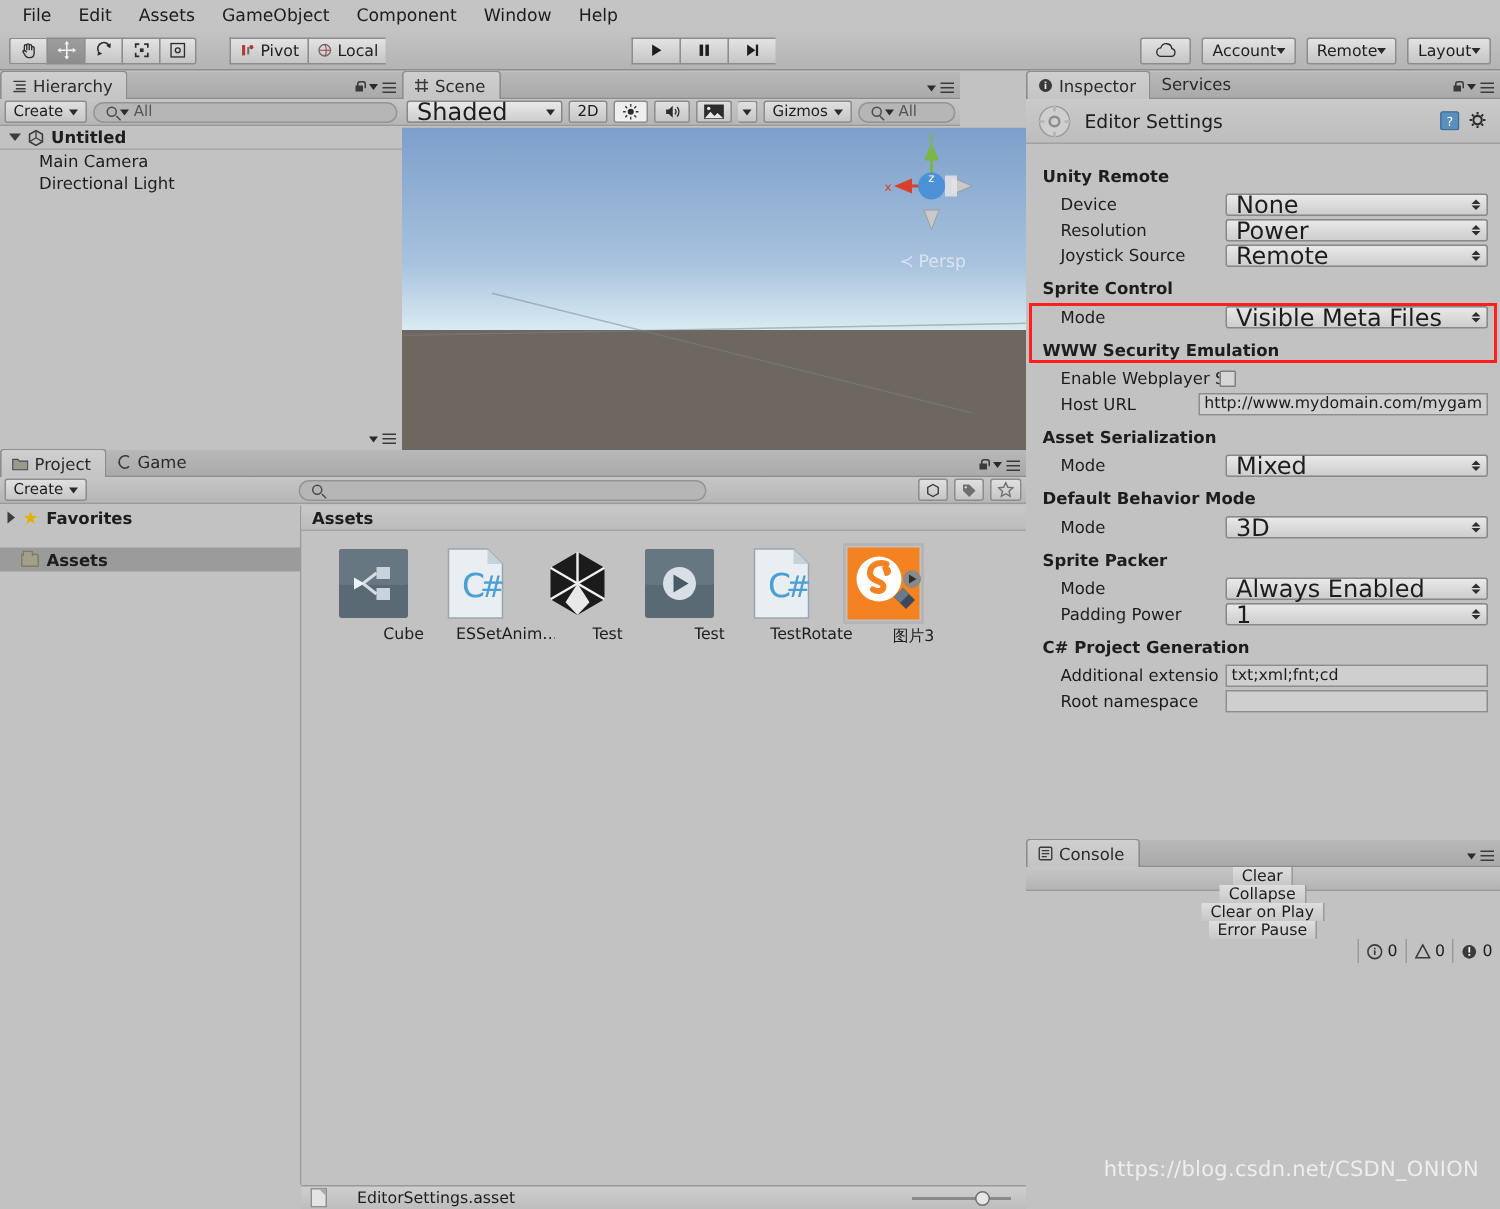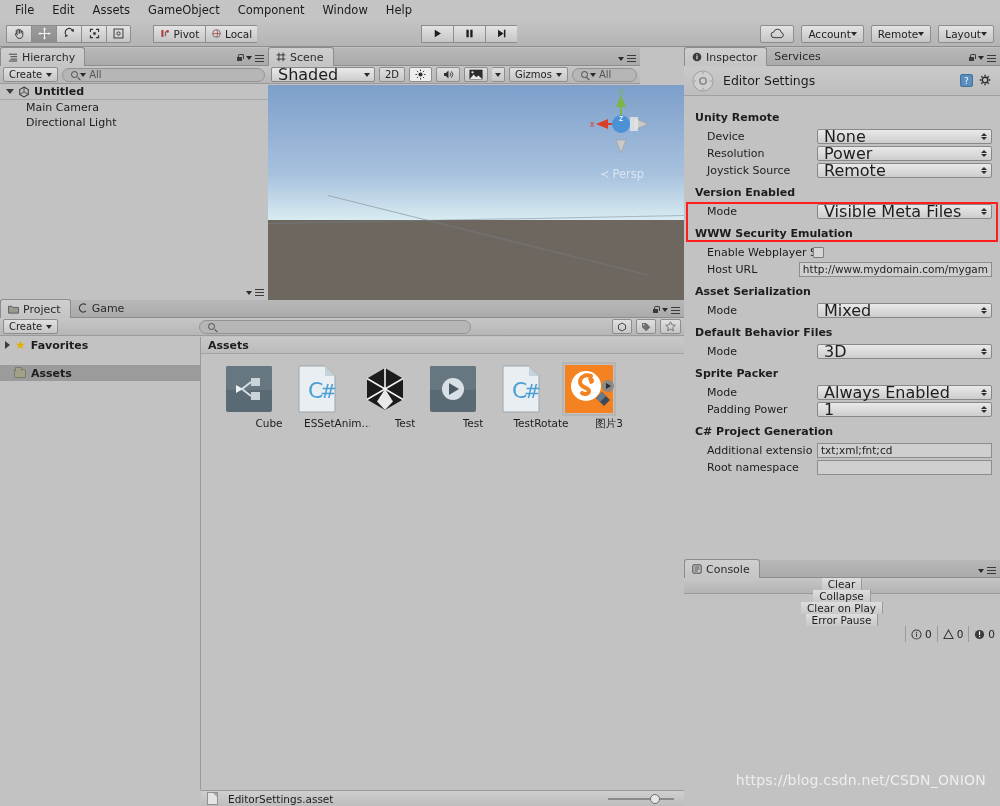--- a/index.html
+++ b/index.html
@@ -152,21 +152,21 @@
   .redbox { position: absolute; border: 2px solid #ff1d1d; pointer-events: none; }
 
   
   .console-bar { height: 16px; background: linear-gradient(#c6c6c6,#b4b4b4); border-bottom: 1px solid #9a9a9a; display: flex; align-items: center; flex-direction: column; }
   .cbtn { height: 16px; padding: 0 6px; font-size: 10.5px; display: flex; align-items: center; border-right: 1px solid #9a9a9a; background: linear-gradient(#dedede,#c8c8c8); }
   .counts { display: flex; align-items: center; margin-left: auto; }
   .count { display: flex; align-items: center; gap: 3px; padding: 0 5px; font-size: 10.5px; border-left: 1px solid #9a9a9a; height: 16px; }
   .console-body { background: #c2c2c2; }
 
   
-  .statusbar { position: absolute; left: 201px; bottom: 0; width: 483px; height: 16px; background: linear-gradient(#cfcfcf,#bdbdbd); border-top: 1px solid #9a9a9a; display:flex; align-items:center; padding-left: 6px; gap: 10px; font-size: 10.5px; }
+  .statusbar { position: absolute; left: 201px; bottom: 0; width: 483px; height: 16px; background: linear-gradient(#cfcfcf,#bdbdbd); border-top: 1px solid #9a9a9a; display:flex; align-items:center; padding-left: 6px; gap: 20px; font-size: 10.5px; }
   .slider { position: absolute; right: 10px; width: 66px; height: 12px; display: flex; align-items: center; }
   .slider .track { width: 100%; height: 2px; background: #8a8a8a; }
   .slider .knob { position: absolute; left: 42px; width: 10px; height: 10px; border-radius: 50%; background: #e6e6e6; border: 1px solid #6f6f6f; }
 
   .watermark { position: absolute; right: 14px; bottom: 18px; font-size: 14px; color: rgba(255,255,255,.72); letter-spacing: .2px; }
 
   .filedoc { width: 11px; height: 13px; background: #e4e4e4; border: 1px solid #8f8f8f; position: relative; }
   .filedoc:after { content:""; position:absolute; right:0; top:0; border-left: 4px solid transparent; border-top: 4px solid #a8a8a8; }
 </style>
 </head>
@@ -676,21 +676,21 @@
             <span class="popup">
           <span>Remote</span>
           <span class="updown">
                 <i class="u"></i>
                 <i class="d"></i>
               </span>
         </span>
           </span>
       </div>
 
-      <div class="sect">Version Enabled</div>
+      <div class="sect">Sprite Control</div>
       <div class="field">
         <span class="flabel">Mode</span>
         <span class="fctl">
             <span class="popup">
           <span>Visible Meta Files</span>
           <span class="updown">
                 <i class="u"></i>
                 <i class="d"></i>
               </span>
         </span>
@@ -718,21 +718,21 @@
             <span class="popup">
           <span>Mixed</span>
           <span class="updown">
                 <i class="u"></i>
                 <i class="d"></i>
               </span>
         </span>
           </span>
       </div>
 
-      <div class="sect">Default Behavior Files</div>
+      <div class="sect">Default Behavior Mode</div>
       <div class="field">
         <span class="flabel">Mode</span>
         <span class="fctl">
             <span class="popup">
           <span>3D</span>
           <span class="updown">
                 <i class="u"></i>
                 <i class="d"></i>
               </span>
         </span>

